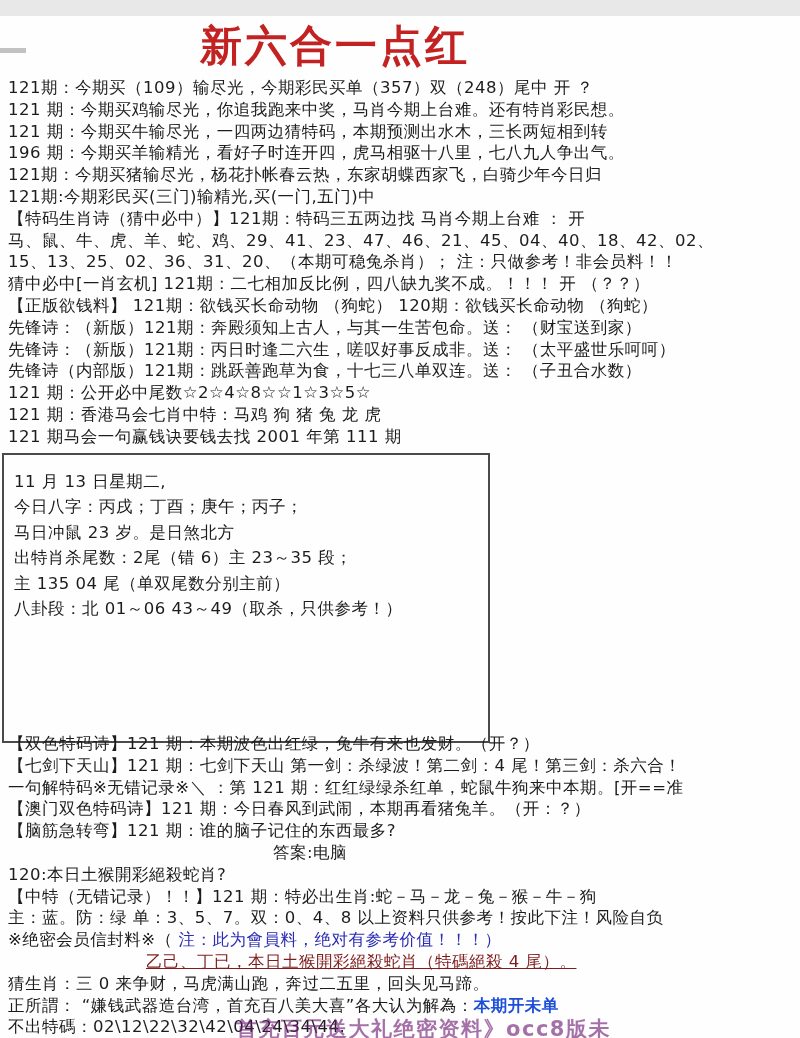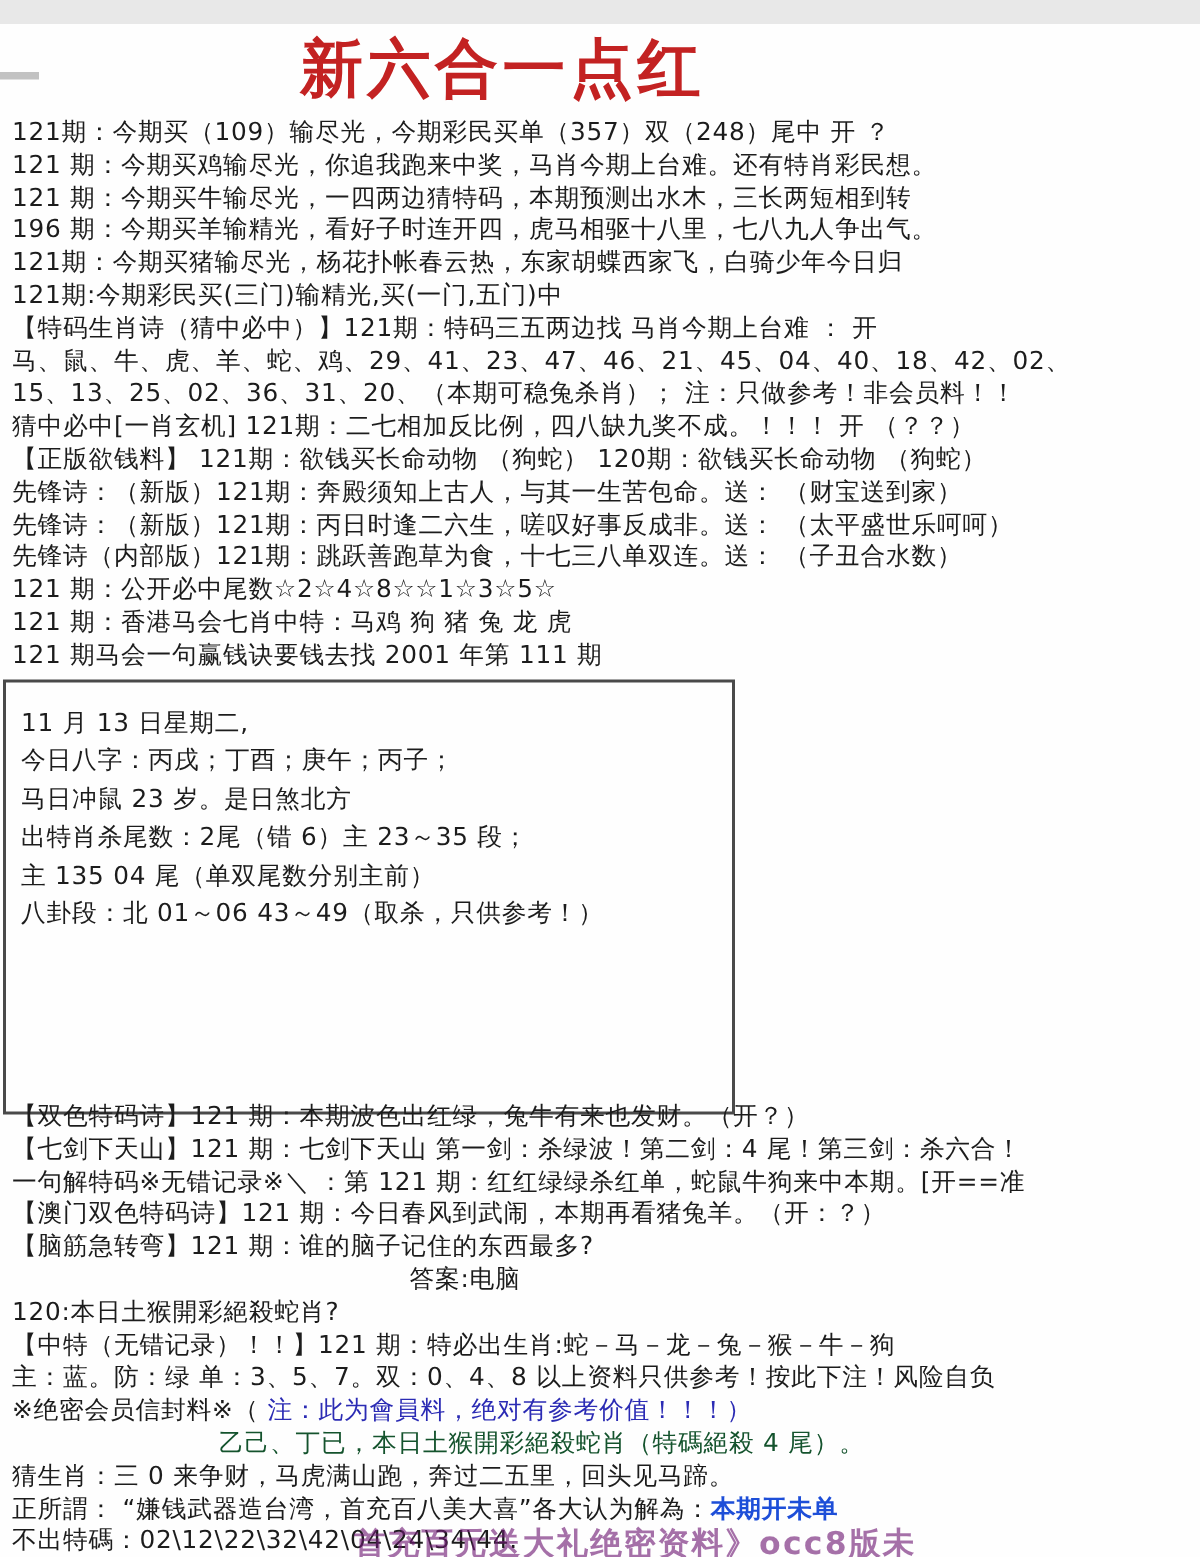--- a/index.html
+++ b/index.html
@@ -36,21 +36,21 @@
     border:2px solid #4a4a4a;
     background:#fefefe;
     box-sizing:content-box;
     padding:14px 0 0 10px;
   }
   #info-box .ln{line-height:25.4px;font-size:16.5px;}
   #bottom-block{top:717px;}
   .answer{padding-left:265px;}
   .indent{padding-left:138px;}
   .blue{color:#2b2bb4;}
-  .navy{color:#14532d;}
+  .navy{color:#7f1d1d;text-decoration:underline;}
   .red{color:#1d4ed8;font-weight:bold;}
   .watermark{
     position:absolute;left:236px;top:999px;
     font-size:21px;font-weight:bold;
     color:#701a75;opacity:0.62;
     letter-spacing:1.5px;white-space:nowrap;
     pointer-events:none;
   }
 </style>
 </head>

